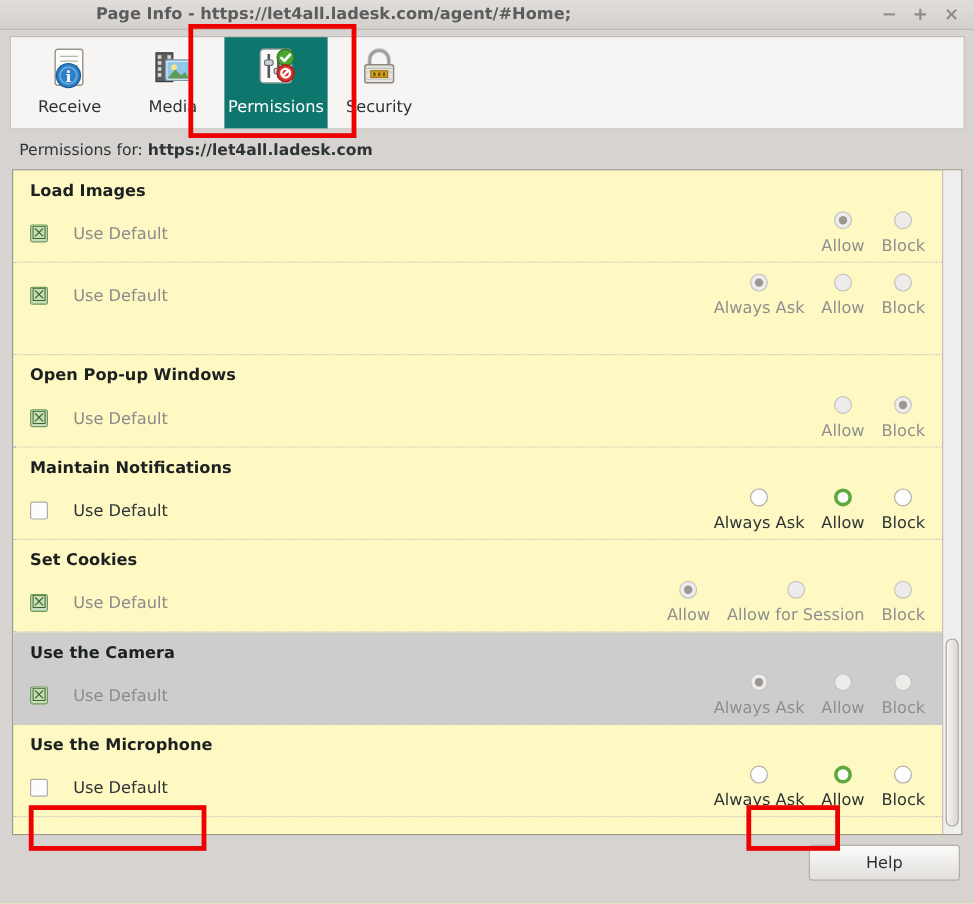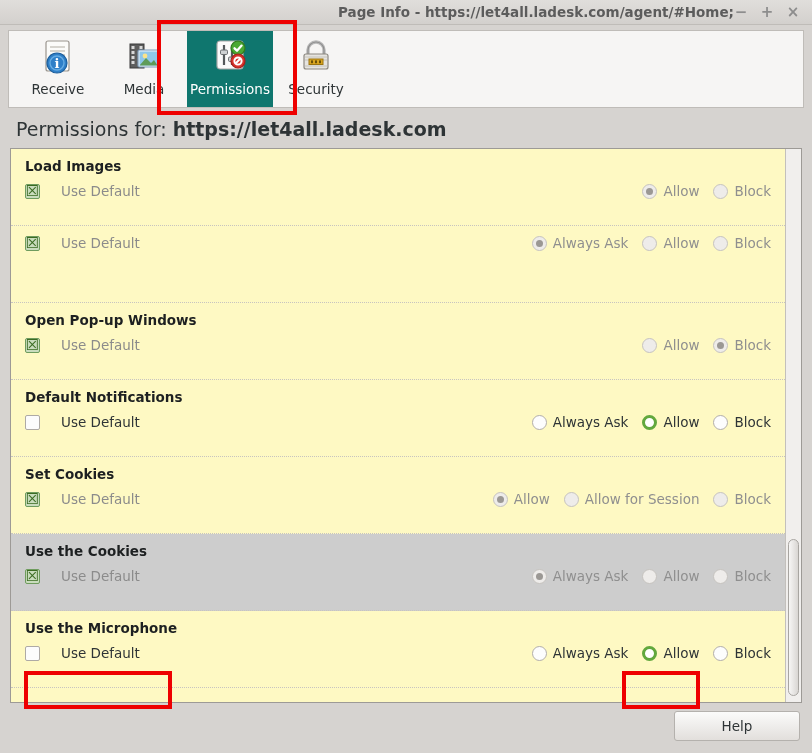--- a/index.html
+++ b/index.html
@@ -19,21 +19,21 @@
   .titlebar {
     height: 24px;
     background: linear-gradient(to bottom, #e0dedb 0%, #d3d0cd 100%);
     border-bottom: 1px solid #bfbcb8;
     display: flex;
     align-items: center;
     position: relative;
   }
   .titlebar-title {
     flex: 1;
-    text-align: right;
+    text-align: left;
     font-size: 13.5px;
     font-weight: bold;
     color: #5c5c5c;
     letter-spacing: 0px;
     padding-left: 80px;
     white-space: nowrap;
     overflow: hidden;
   }
   .win-buttons {
     display: flex;
@@ -86,21 +86,21 @@
   .tool-label {
     font-size: 13.5px;
     color: #2e3436;
     margin-top: 2px;
     white-space: nowrap;
   }
 
   
   .perm-for {
     padding: 10px 0 8px 16px;
-    font-size: 19px;
+    font-size: 13px;
     color: #2e3436;
   }
   .perm-for b { font-weight: bold; }
 
   
   .list-frame {
     margin: 0 10px;
     border: 1px solid #9d9a96;
     background: #fef9c3;
     height: 555px;
@@ -166,20 +166,21 @@
   .radio-group {
     display: flex;
     align-items: center;
     gap: 14px;
   }
   .radio-wrap {
     display: flex;
     align-items: center;
     gap: 6px;
     cursor: pointer;
+    flex-direction: column;
   }
   .radio {
     width: 15px; height: 15px;
     box-sizing: border-box;
     border-radius: 50%;
     border: 1px solid #b2aeaa;
     background: #fdfdfd;
     position: relative;
     flex: none;
   }
@@ -412,21 +413,21 @@
               <span class="radio-label dim-text">Allow</span>
             </div>
             <div class="radio-wrap">
               <span class="radio dim on"></span>
               <span class="radio-label dim-text">Block</span>
             </div>
           </div>
         </div>
       </div>
       <div class="perm-row">
-        <div class="perm-title">Default Notifications</div>
+        <div class="perm-title">Maintain Notifications</div>
         <div class="perm-controls">
           <div class="chk-wrap">
             <span class="chkbox"></span>
             <span class="chk-label">Use Default</span>
           </div>
           <div class="radio-group">
             <div class="radio-wrap">
               <span class="radio"></span>
               <span class="radio-label">Always Ask</span>
             </div>
@@ -458,21 +459,21 @@
               <span class="radio-label dim-text">Allow for Session</span>
             </div>
             <div class="radio-wrap">
               <span class="radio dim"></span>
               <span class="radio-label dim-text">Block</span>
             </div>
           </div>
         </div>
       </div>
       <div class="perm-row selected">
-        <div class="perm-title">Use the Cookies</div>
+        <div class="perm-title">Use the Camera</div>
         <div class="perm-controls">
           <div class="chk-wrap disabled">
             <span class="chkbox checked"></span>
             <span class="chk-label">Use Default</span>
           </div>
           <div class="radio-group">
             <div class="radio-wrap">
               <span class="radio dim on"></span>
               <span class="radio-label dim-text">Always Ask</span>
             </div>

